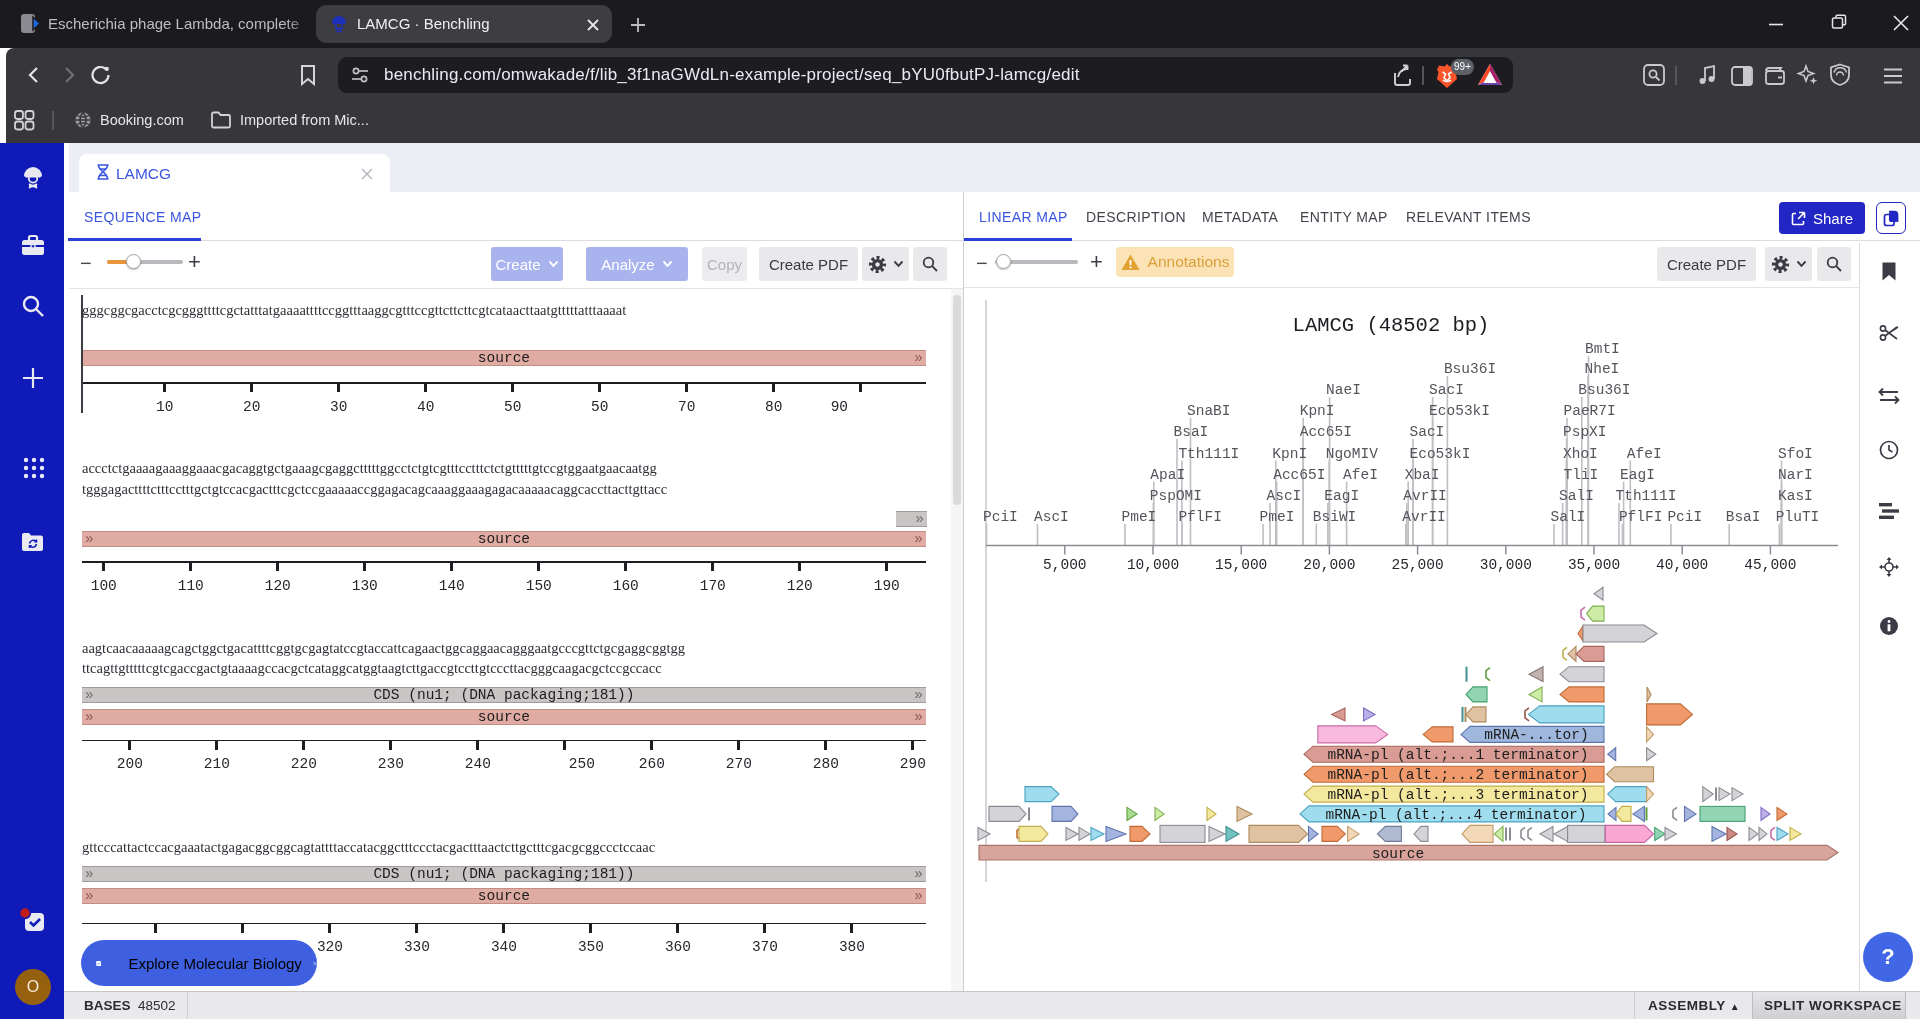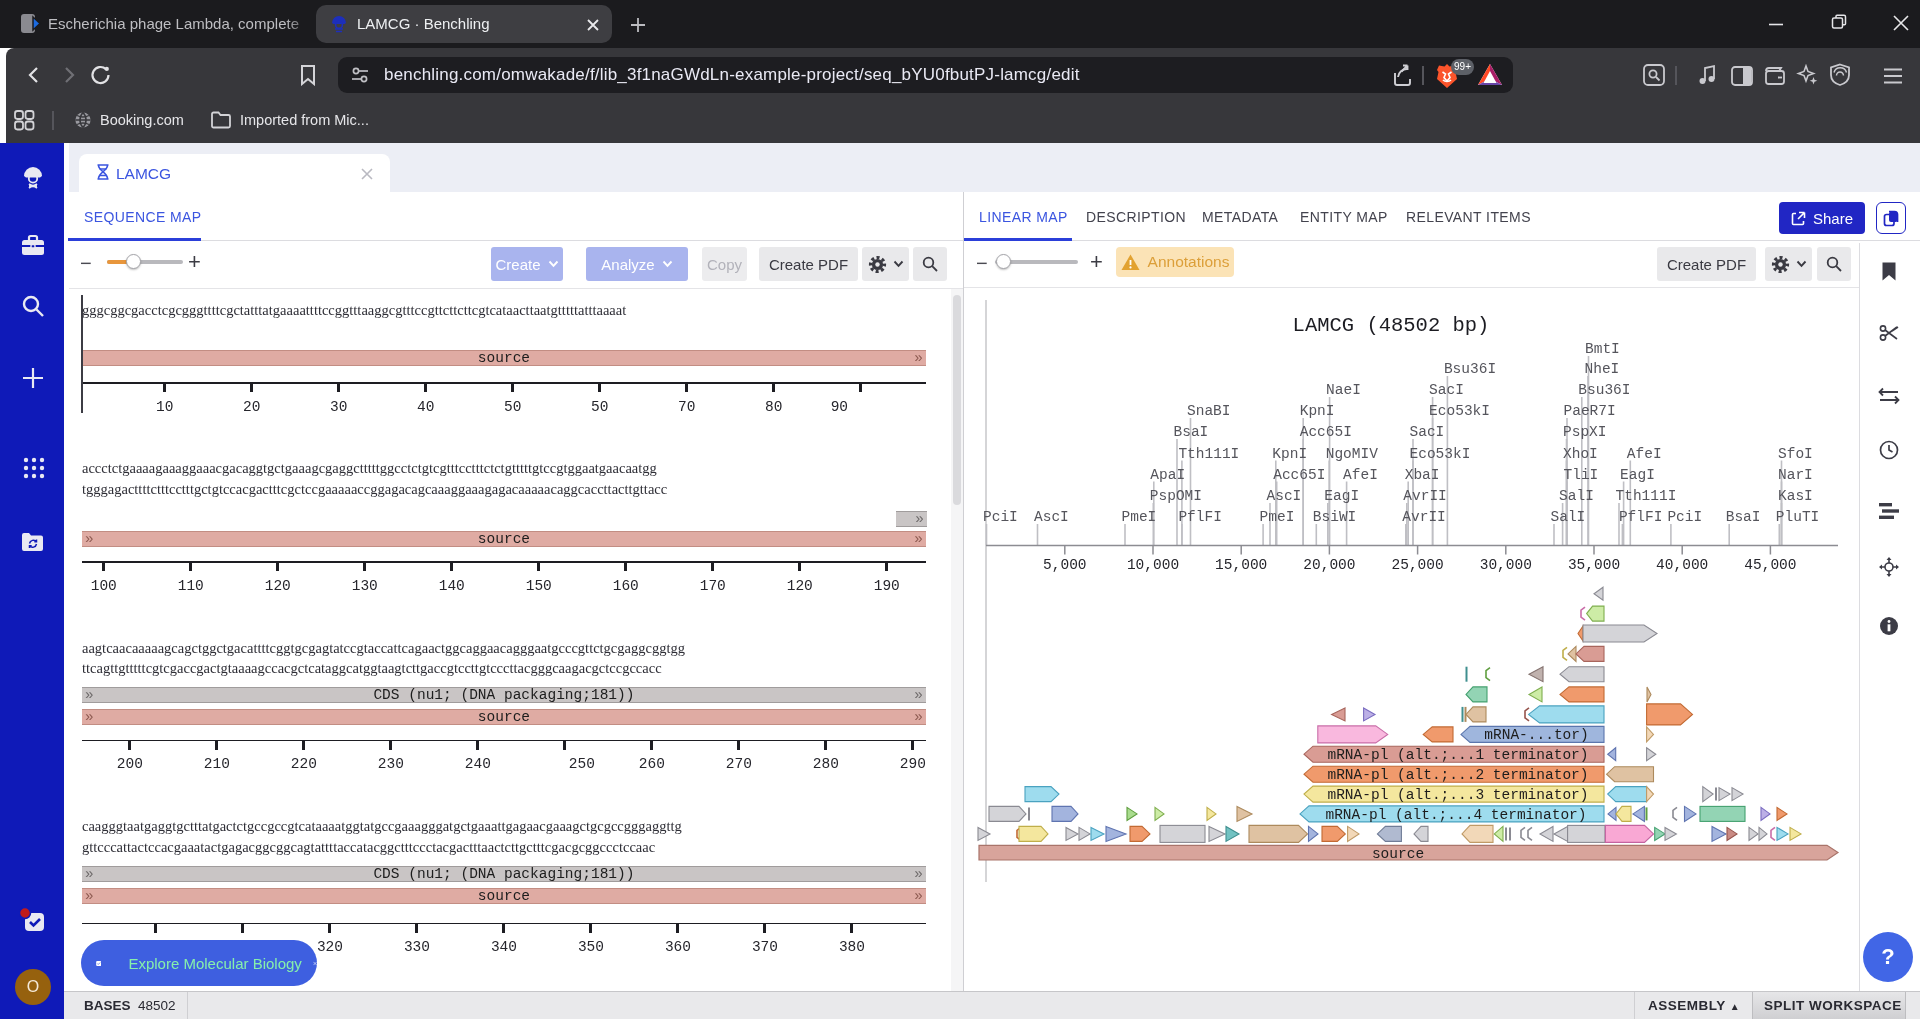--- a/index.html
+++ b/index.html
@@ -348,21 +348,20 @@
     <div class="abs" style="left:563.3499999999999px;top:739.5px;width:3px;height:10px;background:#1d1d22"></div>
     <div class="rulnum" style="left:534.8499999999999px;top:756.0px;width:60px;text-align:right">250</div>
     <div class="abs" style="left:650.35px;top:739.5px;width:3px;height:10px;background:#1d1d22"></div>
     <div class="rulnum" style="left:621.85px;top:756.0px;width:60px;text-align:center">260</div>
     <div class="abs" style="left:737.35px;top:739.5px;width:3px;height:10px;background:#1d1d22"></div>
     <div class="rulnum" style="left:708.85px;top:756.0px;width:60px;text-align:center">270</div>
     <div class="abs" style="left:824.3499999999999px;top:739.5px;width:3px;height:10px;background:#1d1d22"></div>
     <div class="rulnum" style="left:795.8499999999999px;top:756.0px;width:60px;text-align:center">280</div>
     <div class="abs" style="left:911.3499999999999px;top:739.5px;width:3px;height:10px;background:#1d1d22"></div>
     <div class="rulnum" style="left:882.8499999999999px;top:756.0px;width:60px;text-align:center">290</div>
-    <div class="seqline" style="left:82.0px;top:819px">caagggtaatgaggtgctttatgactctgccgccgtcataaaatggtatgccgaaagggatgctgaaattgagaacgaaagctgcgccgggaggttg</div>
     <div class="seqline" style="left:82.0px;top:839.5px">gttcccattactccacgaaatactgagacggcggcagtattttaccatacggctttccctacgactttaactcttgctttcgacgcggccctccaac</div>
     <div class="annbar" style="left:82.0px;top:866px;width:843.9px;background:#c9c5c5;border-top:1px solid #a09c9c;border-bottom:1px solid #a09c9c;padding-top:0px"><span style="position:absolute;left:3px;top:0;color:#6e6a6a">»</span>CDS (nu1; (DNA packaging;181))<span style="position:absolute;right:3px;top:0;color:#6e6a6a">»</span></div>
     <div class="annbar" style="left:82.0px;top:888px;width:843.9px;background:#dfaba3;border-top:1px solid #c28d83;border-bottom:1px solid #c28d83;padding-top:0px"><span style="position:absolute;left:3px;top:0;color:#8d5a51">»</span>source<span style="position:absolute;right:3px;top:0;color:#8d5a51">»</span></div>
     <div class="abs" style="left:82.0px;top:922.5px;width:843.9px;height:1.5px;background:#1d1d22"></div>
     <div class="abs" style="left:154.45px;top:922.5px;width:3px;height:10px;background:#1d1d22"></div>
     <div class="rulnum" style="left:125.94999999999999px;top:939.0px;width:60px;text-align:center">300</div>
     <div class="abs" style="left:241.45px;top:922.5px;width:3px;height:10px;background:#1d1d22"></div>
     <div class="rulnum" style="left:212.95px;top:939.0px;width:60px;text-align:center">310</div>
     <div class="abs" style="left:328.44999999999993px;top:922.5px;width:3px;height:10px;background:#1d1d22"></div>
     <div class="rulnum" style="left:299.94999999999993px;top:939.0px;width:60px;text-align:center">320</div>
@@ -377,21 +376,21 @@
     <div class="abs" style="left:763.4499999999999px;top:922.5px;width:3px;height:10px;background:#1d1d22"></div>
     <div class="rulnum" style="left:734.9499999999999px;top:939.0px;width:60px;text-align:center">370</div>
     <div class="abs" style="left:850.4499999999999px;top:922.5px;width:3px;height:10px;background:#1d1d22"></div>
     <div class="rulnum" style="left:821.9499999999999px;top:939.0px;width:60px;text-align:center">380</div>
     <div class="abs" style="left:81px;top:295px;width:1.5px;height:118px;background:#3c3c44"></div>
     <div class="abs" style="left:81px;top:940px;width:236px;height:46px;border-radius:23px;background:#3e5fe0;display:flex;align-items:center;white-space:nowrap">
       <svg width="17" height="17" viewBox="0 0 17 17" style="margin-left:15px">
         <rect x="0.5" y="0.5" width="16" height="16" rx="3.5" fill="#fff"></rect>
         <path d="M4 8.5 l3 3 L13 5.5" stroke="#3e5fe0" stroke-width="2.2" fill="none"></path>
       </svg>
-      <span style="color:#86efac;font-size:15px;margin-left:27px">Explore Molecular Biology</span>
+      <span style="color:#000000;font-size:15px;margin-left:27px">Explore Molecular Biology</span>
       <svg width="13" height="13" viewBox="0 0 13 13" style="margin-left:11px">
         <path d="M1.5 1.5 L11.5 11.5 M11.5 1.5 L1.5 11.5" stroke="#fff" stroke-width="1.8"></path>
       </svg>
     </div>
     <svg class="abs" style="left:964px;top:287px" width="896" height="700" viewBox="964 287 896 700">
       <line x1="986" y1="300" x2="986" y2="882" stroke="#b9b9bd" stroke-width="1.2"></line>
       <text x="1391" y="331" text-anchor="middle" style="font-family:'Liberation Mono',monospace;font-size:20.5px;fill:#1c1c22">LAMCG (48502 bp)</text>
       <line x1="1588.5" y1="356" x2="1588.5" y2="545.5" stroke="#bfbfc4" stroke-width="1.6"></line>
       <line x1="1447.4" y1="376" x2="1447.4" y2="545.5" stroke="#bfbfc4" stroke-width="1.6"></line>
       <line x1="1588" y1="376" x2="1588" y2="545.5" stroke="#bfbfc4" stroke-width="1.6"></line>

